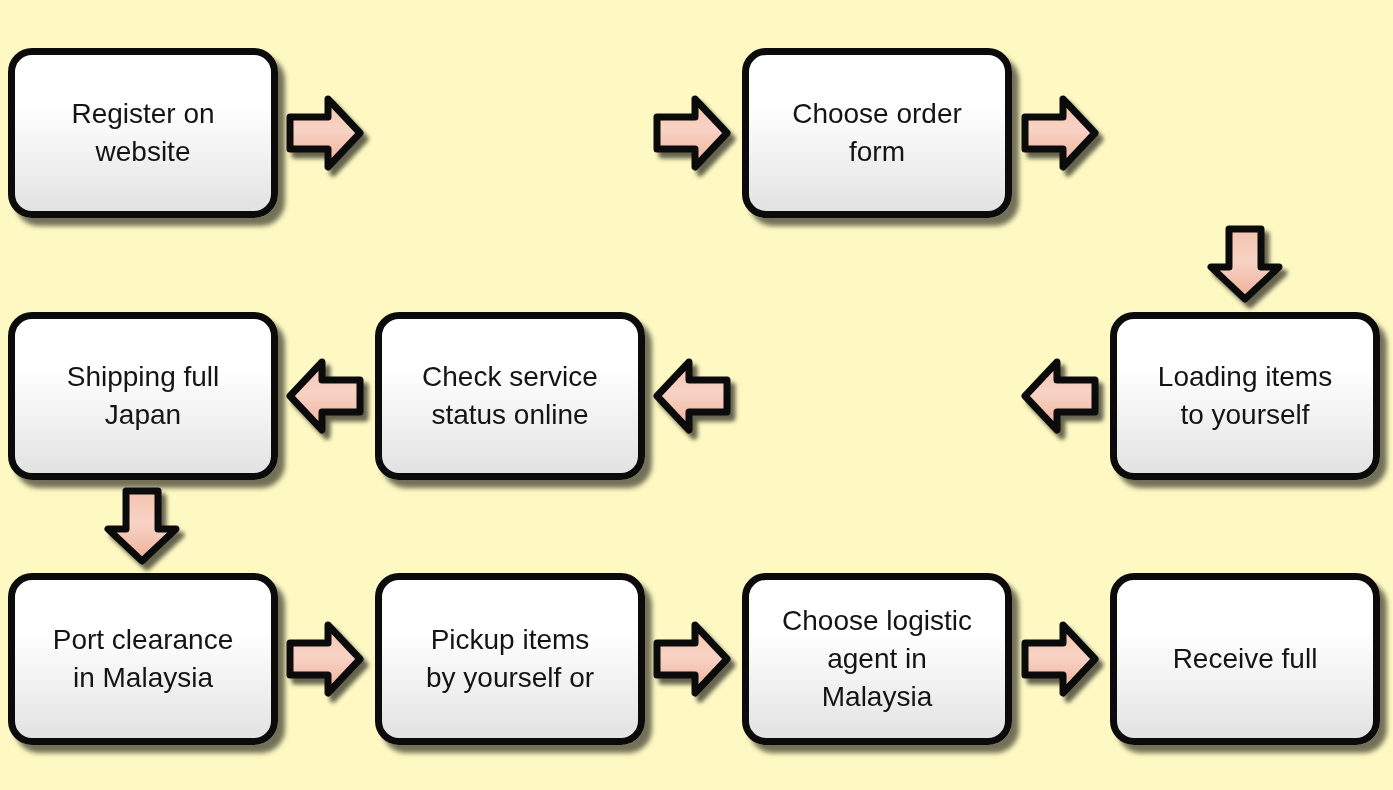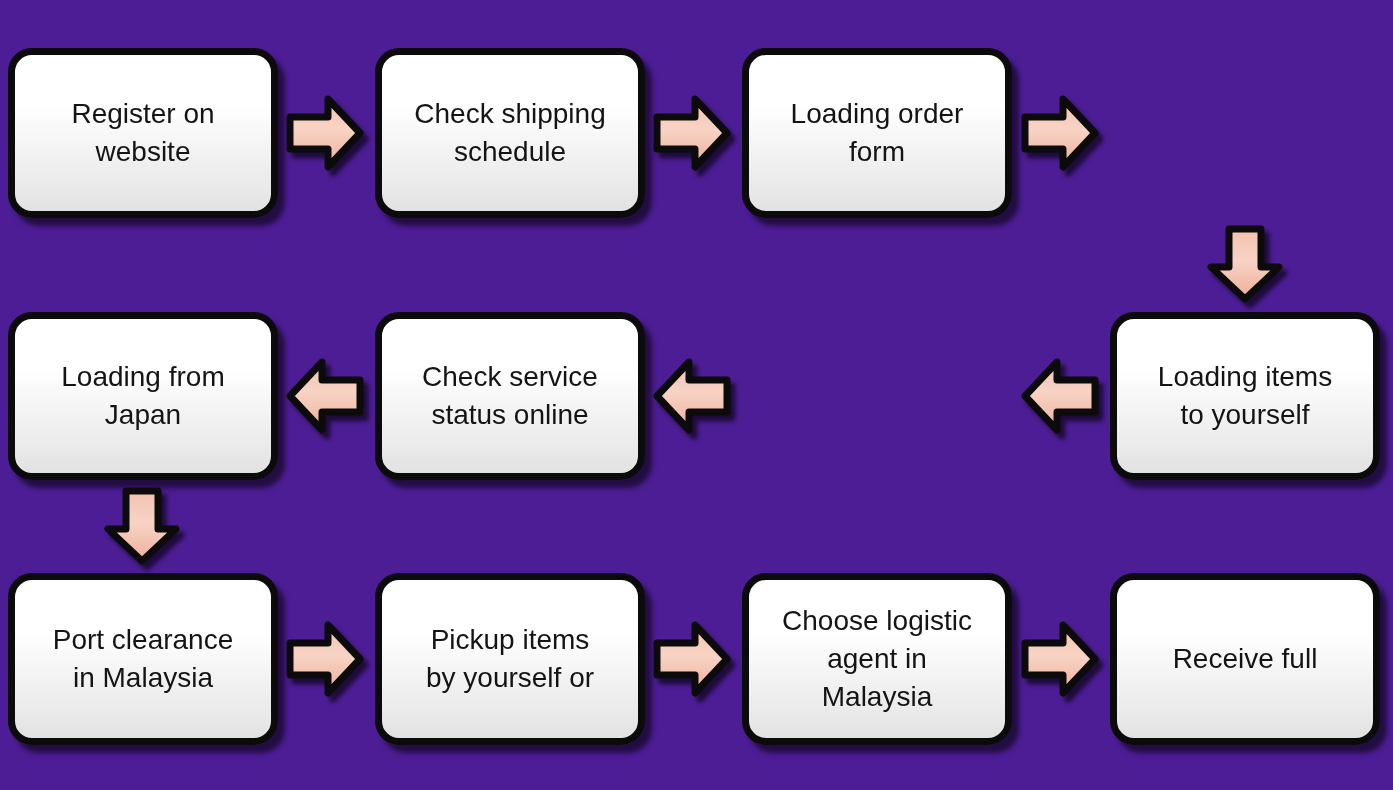--- a/index.html
+++ b/index.html
@@ -1,19 +1,19 @@
 <!DOCTYPE html>
 <html><head>
 <meta charset="utf-8">
 <style>
   html,body{margin:0;padding:0;background:#4d676e;}
   #canvas{
     position:relative;
     width:1393px;height:790px;
-    background:#4c1d95;
+    background:#fef9c3;
     overflow:hidden;
     font-family:"Liberation Sans", sans-serif;
   }
   .flow-box{
     position:absolute;
     width:270px;
     box-sizing:border-box;
     background:linear-gradient(to bottom,#ffffff 0%,#ffffff 32%,#ececec 78%,#e2e2e2 100%);
     border:7px solid #0b0b0b;
     border-radius:24px;
@@ -60,39 +60,35 @@
         <stop offset="0.45" stop-color="#f8d3c5"></stop>
         <stop offset="1" stop-color="#edaf99"></stop>
       </linearGradient>
     </defs>
   </svg>
 
   <div class="flow-box r1 c1">
     <span class="label">Register on
 website</span>
   </div>
-  <div class="flow-box r1 c2">
-    <span class="label">Check shipping
-schedule</span>
-  </div>
   <div class="flow-box r1 c3">
-    <span class="label">Loading order
+    <span class="label">Choose order
 form</span>
   </div>
 
   <div class="flow-box r2 c4">
     <span class="label">Loading items
 to yourself</span>
   </div>
   <div class="flow-box r2 c2">
     <span class="label">Check service
 status online</span>
   </div>
   <div class="flow-box r2 c1">
-    <span class="label">Loading from
+    <span class="label">Shipping full
 Japan</span>
   </div>
 
   <div class="flow-box r3 c2">
     <span class="label">Pickup items
 by yourself or</span>
   </div>
   <div class="flow-box r3 c1">
     <span class="label">Port clearance
 in Malaysia</span>

